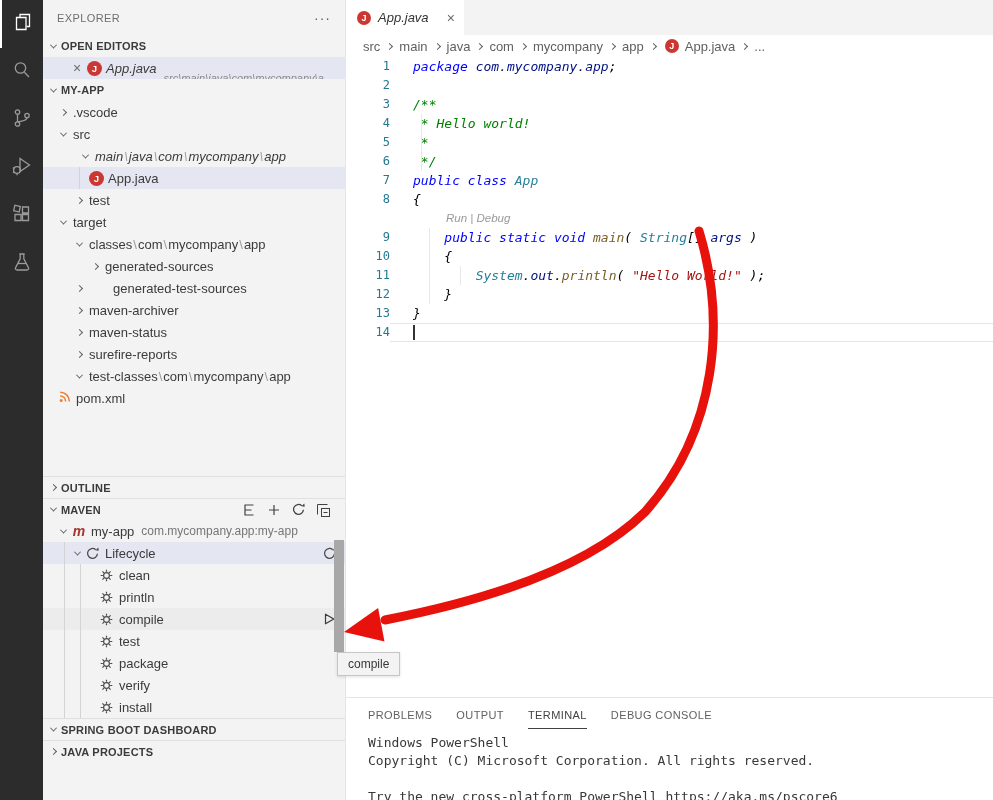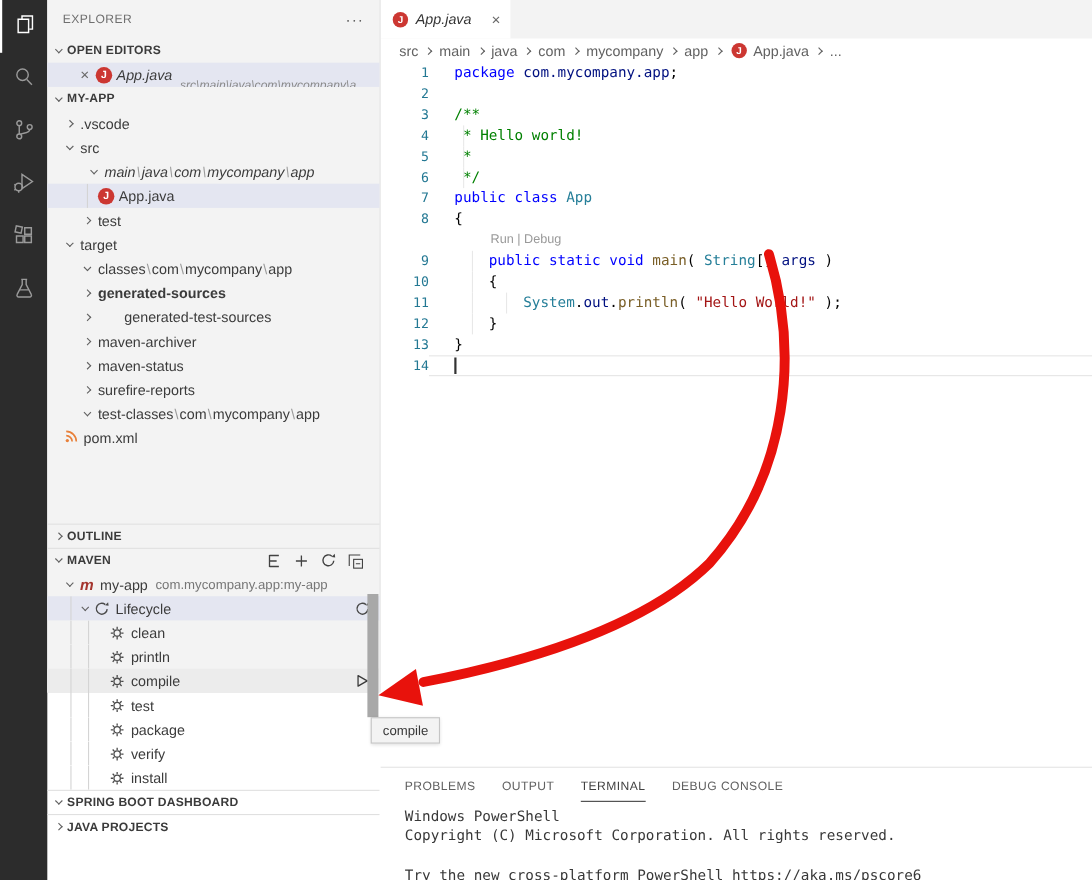--- a/index.html
+++ b/index.html
@@ -7,21 +7,21 @@
   body { position: relative; font-family: "Liberation Sans", sans-serif; background: #fff; color: #3b3b3b; }
 
   
   #activitybar { position:absolute; left:0; top:0; width:43px; height:800px; background:var(--activity-bg,#2c2c2c); z-index:5; }
   .ab-item { width:43px; height:48px; display:flex; align-items:center; justify-content:center; cursor:pointer; }
   .ab-item svg { stroke:#9a9a9a; fill:none; stroke-width:1.3; }
   .ab-item.active { border-left:2px solid #fff; }
   .ab-item.active svg { stroke:#ffffff; }
 
   
-  #sidebar { position:absolute; left:43px; top:0; width:303px; height:629px; background:var(--sidebar-bg,#f3f3f3); border-right:1px solid #e5e5e5; z-index:6; }
+  #sidebar { position:absolute; left:43px; top:0; width:303px; height:800px; background:var(--sidebar-bg,#f3f3f3); border-right:1px solid #e5e5e5; z-index:6; }
   .s-title { height:35px; display:flex; align-items:center; padding:0 14px; font-size:11px; color:#6f6f6f; letter-spacing:.4px; }
   .s-title .more { margin-left:auto; color:#616161; font-size:14px; letter-spacing:1px; cursor:pointer; }
   .shead { height:22px; display:flex; align-items:center; font-size:11px; font-weight:bold; color:#3b3b3b; letter-spacing:.2px; cursor:pointer; padding-right:8px; }
   .shead.bordered { border-top:1px solid #e0e0e0; }
   .chevbox { width:16px; height:16px; flex:none; display:flex; align-items:center; justify-content:center; }
   .chev { display:inline-block; width:5px; height:5px; border-right:1.2px solid #616161; border-bottom:1.2px solid #616161; }
   .chev.down { transform:rotate(45deg) translate(-1px,-1px); }
   .chev.right { transform:rotate(-45deg); }
   .shead .chevbox { margin-left:2px; }
 
@@ -57,21 +57,21 @@
   .tab .tab-label { font-style:italic; }
   .tab .tab-close { margin-left:auto; color:#6b6b6b; font-size:14px; }
   #breadcrumbs { height:22px; display:flex; align-items:center; padding-left:17px; font-size:13px; color:#616161; }
   .bitem { display:flex; align-items:center; gap:4px; cursor:pointer; }
   .bsep { display:inline-block; width:5px; height:5px; border-right:1px solid #616161; border-bottom:1px solid #616161; transform:rotate(-45deg); margin:0 7px; }
   .jicon.small { width:14px; height:14px; font-size:9px; }
 
   #code { position:relative; font-family:"DejaVu Sans Mono", monospace; font-size:13px; }
   .crow { position:relative; height:19px; line-height:19px; display:flex; white-space:pre; }
   .ln { flex:none; width:44px; text-align:right; color:var(--c-line_number,#237893); font-size:12px; }
-  .lc { padding-left:23px; }
+  .lc { padding-left:23px;font-style:italic; }
   .codelens { font-family:"Liberation Sans", sans-serif; font-size:11.5px; color:#999; padding-left:56px; cursor:pointer; }
   .cguide { position:absolute; top:0; bottom:0; border-left:1px solid #e8e8e8; }
   .crow.cur::after { content:''; position:absolute; left:44px; right:0; top:0; bottom:0; border-top:1px solid #e5e5e5; border-bottom:1px solid #e5e5e5; pointer-events:none; }
   .caret { position:absolute; left:67px; top:2px; width:1.5px; height:15px; background:#333; }
   .c-kw{color:var(--c-kw,#0000ff)} .c-com{color:var(--c-com,#008000)} .c-cls{color:var(--c-cls,#267f99)}
   .c-fn{color:var(--c-fn,#795e26)} .c-var{color:var(--c-var,#001080)} .c-str{color:var(--c-str,#a31515)} .c-pun{color:var(--c-pun,#000000)}
 
   
   #panel { position:absolute; left:346px; top:697px; right:0; bottom:0; background:#fff; border-top:1px solid #e4e4e4; }
   #panel-tabs { height:33px; display:flex; align-items:center; gap:24px; padding-left:22px; }
@@ -191,21 +191,21 @@
           <span class="chev down"></span>
         </span>
         <span class="tlabel">target</span>
       </div>
       <div class="trow" style="padding-left: 28px;">
         <span class="chevbox">
           <span class="chev down"></span>
         </span>
         <span class="tlabel">classes<span class="sep">\</span>com<span class="sep">\</span>mycompany<span class="sep">\</span>app</span>
       </div>
-      <div class="trow" style="padding-left: 28px; font-weight: bold;">
+      <div class="trow" style="padding-left: 44px;">
         <span class="chevbox">
           <span class="chev right"></span>
         </span>
         <span class="tlabel">generated-sources</span>
       </div>
       <div class="trow" style="padding-left: 28px; gap: 24px;">
         <span class="chevbox">
           <span class="chev right"></span>
         </span>
         <span class="tlabel">generated-test-sources</span>

